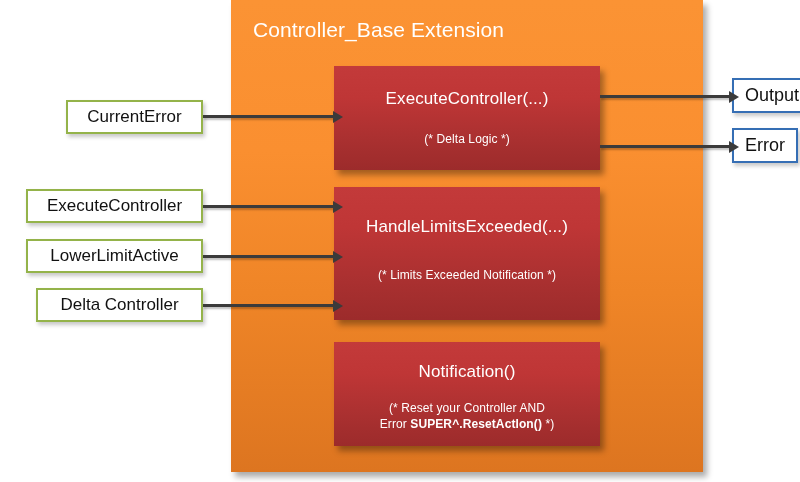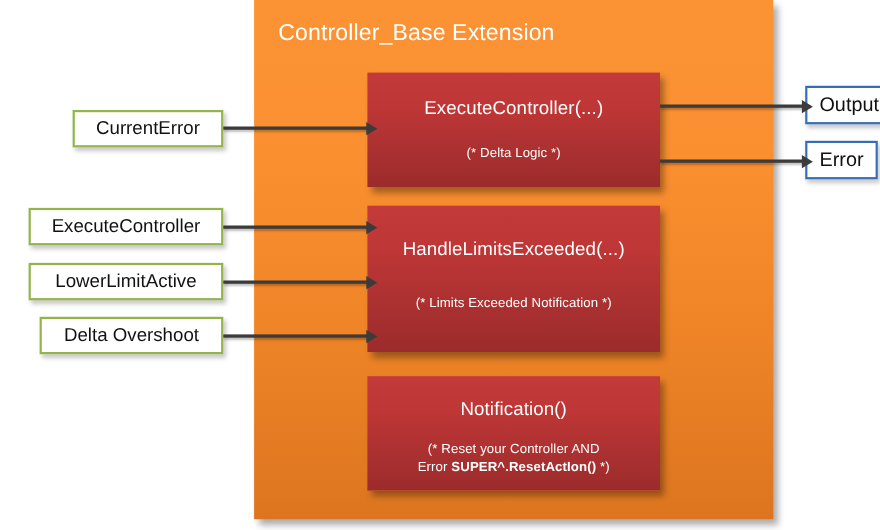--- a/index.html
+++ b/index.html
@@ -177,21 +177,21 @@
   <div class="inbox" id="in-current">
     <span>CurrentError</span>
   </div>
   <div class="inbox" id="in-upper">
     <span>ExecuteController</span>
   </div>
   <div class="inbox" id="in-lower">
     <span>LowerLimitActive</span>
   </div>
   <div class="inbox" id="in-delta">
-    <span>Delta Overshoot</span>
+    <span>Delta Controller</span>
   </div>
 
   <div class="outbox" id="out-output">
     <span>Output</span>
   </div>
   <div class="outbox" id="out-error">
     <span>Error</span>
   </div>
 
   <div class="conn" id="conn-current"></div>

